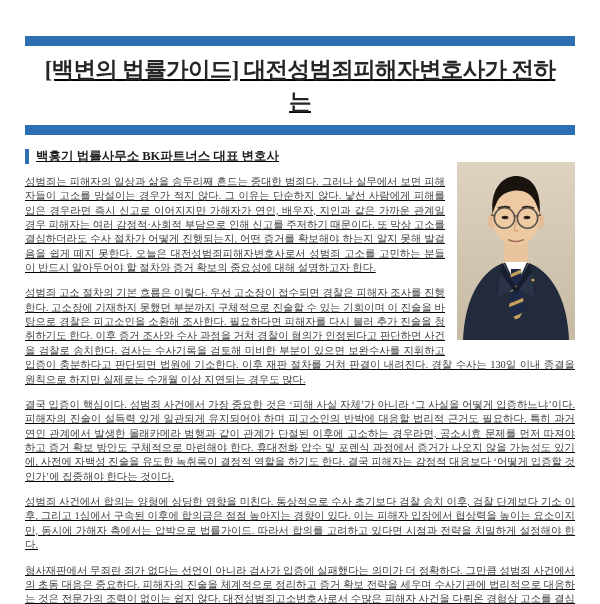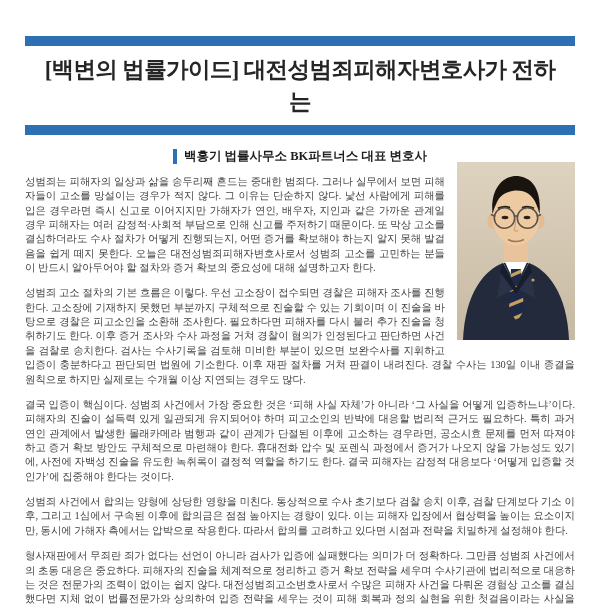--- a/index.html
+++ b/index.html
@@ -3,32 +3,32 @@
 <meta charset="utf-8">
 <style>
   :root { --accent: #2c6fb2; }
   * { box-sizing: border-box; }
   html, body { margin: 0; padding: 0; }
   body {
     width: 600px; height: 604px; overflow: hidden;
     background: #ffffff;
     font-family: "Liberation Serif", "DejaVu Serif", serif;
   }
-  .page { width: 600px; height: 604px; padding: 36px 25px 0 25px; }
+  .page { width: 600px; height: 604px; padding: 36px 25px 0 25px; text-decoration: underline; }
   .rule { height: 10px; background: var(--accent); }
   .title {
     margin: 8px 10px 7px 10px;
     font-size: 22.5px; line-height: 1.42; font-weight: 700;
     letter-spacing: -0.6px; text-align: center; color: #252525;
   }
   .title .tline { display: block; }
   .byline {
     margin: 13px 0 10px 0;
     display: flex; align-items: center;
-    font-size: 12.5px; font-weight: 700; color: #1e1e1e; justify-content: center;
+    font-size: 12.5px; font-weight: 700; color: #1e1e1e;
   }
   .byline-bar { width: 4px; height: 15px; background: var(--accent); margin-right: 7px; flex: 0 0 auto; }
   .article-body {
     font-size: 10.4px; line-height: 1.38; color: #3e3e3e;
     text-align: justify; word-break: break-all;
   }
   .article-body p { margin: 0 0 11px 0; }
   .portrait {
     float: right; width: 118px; height: 178px;
     margin: -13px 0 8px 12px; padding: 0;
@@ -112,17 +112,17 @@
 
         <path d="M51,77.5 C56,80 62,80 67,77.5" stroke="#a8705a" stroke-width="1.6" fill="none"></path>
 
         <circle cx="76" cy="118" r="1.6" fill="#c6a05d"></circle>
       </svg>
     </figure>
 
     <p>성범죄는 피해자의 일상과 삶을 송두리째 흔드는 중대한 범죄다. 그러나 실무에서 보면 피해자들이 고소를 망설이는 경우가 적지 않다. 그 이유는 단순하지 않다. 낯선 사람에게 피해를 입은 경우라면 즉시 신고로 이어지지만 가해자가 연인, 배우자, 지인과 같은 가까운 관계일 경우 피해자는 여러 감정적·사회적 부담으로 인해 신고를 주저하기 때문이다. 또 막상 고소를 결심하더라도 수사 절차가 어떻게 진행되는지, 어떤 증거를 확보해야 하는지 알지 못해 발걸음을 쉽게 떼지 못한다. 오늘은 대전성범죄피해자변호사로서 성범죄 고소를 고민하는 분들이 반드시 알아두어야 할 절차와 증거 확보의 중요성에 대해 설명하고자 한다.</p>
     <p>성범죄 고소 절차의 기본 흐름은 이렇다. 우선 고소장이 접수되면 경찰은 피해자 조사를 진행한다. 고소장에 기재하지 못했던 부분까지 구체적으로 진술할 수 있는 기회이며 이 진술을 바탕으로 경찰은 피고소인을 소환해 조사한다. 필요하다면 피해자를 다시 불러 추가 진술을 청취하기도 한다. 이후 증거 조사와 수사 과정을 거쳐 경찰이 혐의가 인정된다고 판단하면 사건을 검찰로 송치한다. 검사는 수사기록을 검토해 미비한 부분이 있으면 보완수사를 지휘하고 입증이 충분하다고 판단되면 법원에 기소한다. 이후 재판 절차를 거쳐 판결이 내려진다. 경찰 수사는 130일 이내 종결을 원칙으로 하지만 실제로는 수개월 이상 지연되는 경우도 많다.</p>
     <p>결국 입증이 핵심이다. 성범죄 사건에서 가장 중요한 것은 ‘피해 사실 자체’가 아니라 ‘그 사실을 어떻게 입증하느냐’이다. 피해자의 진술이 설득력 있게 일관되게 유지되어야 하며 피고소인의 반박에 대응할 법리적 근거도 필요하다. 특히 과거 연인 관계에서 발생한 몰래카메라 범행과 같이 관계가 단절된 이후에 고소하는 경우라면, 공소시효 문제를 먼저 따져야 하고 증거 확보 방안도 구체적으로 마련해야 한다. 휴대전화 압수 및 포렌식 과정에서 증거가 나오지 않을 가능성도 있기에, 사전에 자백성 진술을 유도한 녹취록이 결정적 역할을 하기도 한다. 결국 피해자는 감정적 대응보다 ‘어떻게 입증할 것인가’에 집중해야 한다는 것이다.</p>
-    <p>성범죄 사건에서 합의는 양형에 상당한 영향을 미친다. 통상적으로 수사 초기보다 검찰 송치 이후, 검찰 단계보다 기소 이후, 그리고 1심에서 구속된 이후에 합의금은 점점 높아지는 경향이 있다. 이는 피해자 입장에서 협상력을 높이는 요소이지만, 동시에 가해자 측에서는 압박으로 작용한다. 따라서 합의를 고려하고 있다면 시점과 전략을 치밀하게 설정해야 한다.</p>
+    <p>성범죄 사건에서 합의는 양형에 상당한 영향을 미친다. 통상적으로 수사 초기보다 검찰 송치 이후, 검찰 단계보다 기소 이후, 그리고 1심에서 구속된 이후에 합의금은 점점 높아지는 경향이 있다. 이는 피해자 입장에서 협상력을 높이는 요소이지만, 동시에 가해자 측에서는 압박으로 법률가이드. 따라서 합의를 고려하고 있다면 시점과 전략을 치밀하게 설정해야 한다.</p>
     <p>형사재판에서 무죄란 죄가 없다는 선언이 아니라 검사가 입증에 실패했다는 의미가 더 정확하다. 그만큼 성범죄 사건에서의 초동 대응은 중요하다. 피해자의 진술을 체계적으로 정리하고 증거 확보 전략을 세우며 수사기관에 법리적으로 대응하는 것은 전문가의 조력이 없이는 쉽지 않다. 대전성범죄고소변호사로서 수많은 피해자 사건을 다뤄온 경험상 고소를 결심했다면 지체 없이 법률전문가와 상의하여 입증 전략을 세우는 것이 피해 회복과 정의 실현을 위한 첫걸음이라는 사실을 강조하고 싶다.</p>
 
   </div>
 </div>
 
 </body></html>

